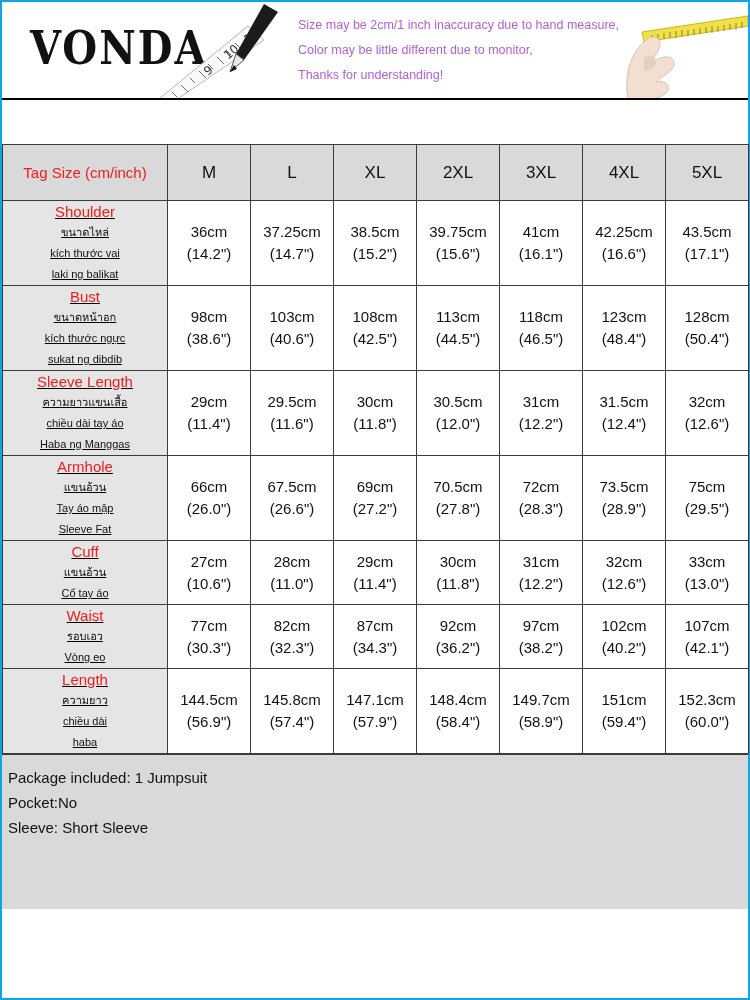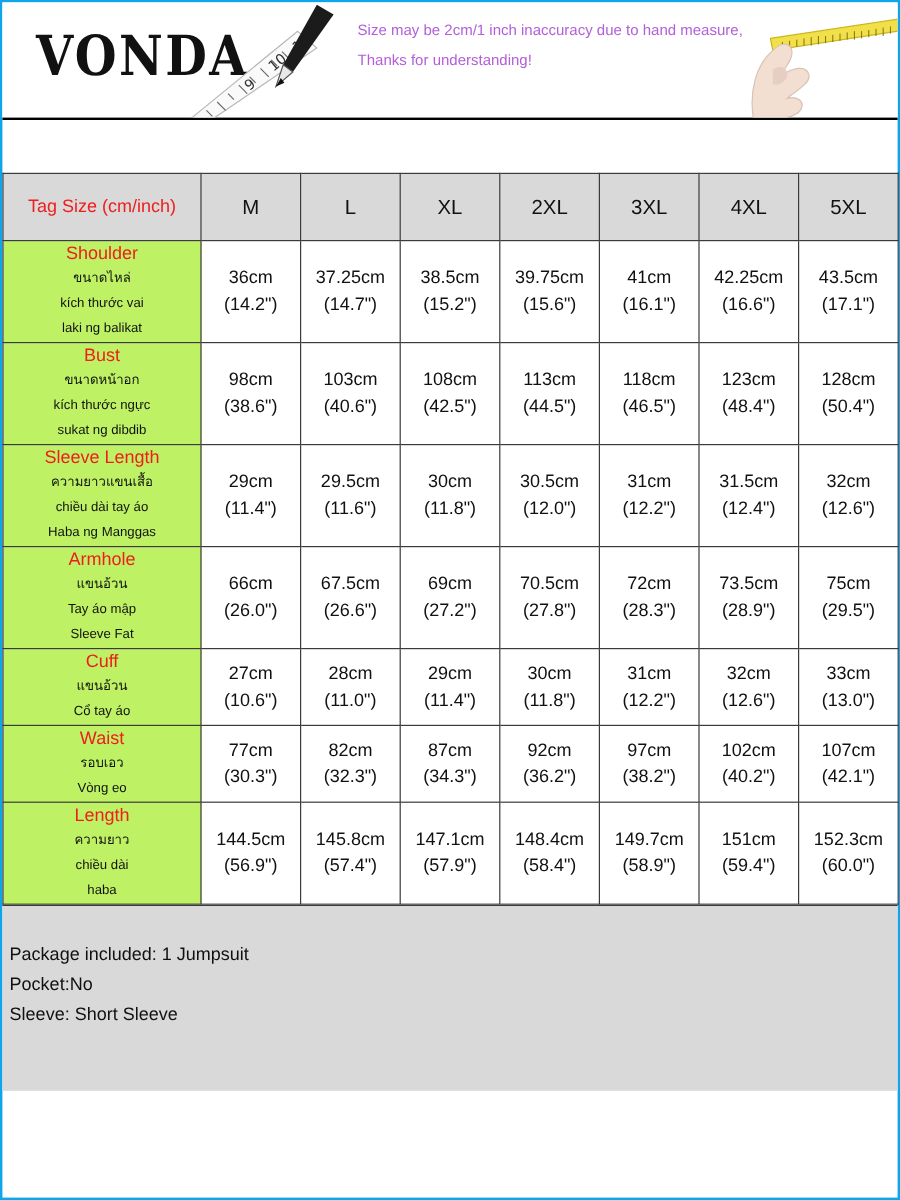--- a/index.html
+++ b/index.html
@@ -94,23 +94,24 @@
     font-size: 17px;
     color: #111;
   }
   thead td.tag-size {
     color: #ef1d1d;
     font-size: 15px;
     font-weight: normal;
   }
 
   td.row-label {
-    background: #bef264;
+    background: #e5e5e5;
     padding: 5px 2px;
     line-height: 21px;
+    text-decoration: underline;
   }
   .lbl-en {
     color: #ef1d1d;
     font-size: 15px;
     display: block;
   }
   .lbl-alt {
     color: #111;
     font-size: 11px;
     display: block;
@@ -121,21 +122,21 @@
     color: #111;
     line-height: 22px;
     padding: 4px 1px;
   }
   td.meas .cm { display: block; }
   td.meas .inch { display: block; }
 
   
   .footer {
     background: #d9d9d9;
-    padding: 28px 6px 8px 6px;
+    padding: 10px 6px 8px 6px;
     box-sizing: border-box;
     width: 100%;
     height: 155px;
     border-top: 1px solid #3b3b3b;
   }
   .footer div {
     font-size: 15px;
     color: #111;
     line-height: 25px;
   }
@@ -170,20 +171,21 @@
 
           <polygon points="112,2 126,10 92,58 84,52" fill="#1b1b1b"></polygon>
           <polygon points="92,58 84,52 78,70" fill="#e8e8e8" stroke="#555" stroke-width="1"></polygon>
           <polygon points="82,63 78,70 85,67" fill="#111"></polygon>
         </g>
       </svg>
     </div>
 
     <div class="banner-note">
       <div>Size may be 2cm/1 inch inaccuracy due to hand measure,</div>
+      <div>Color may be little different due to monitor,</div>
       <div>Thanks for understanding!</div>
     </div>
 
     <div class="banner-hand">
       <svg width="150" height="98" viewBox="0 0 150 98">
 
         <polygon points="44,30 150,14 150,24 46,40" fill="#f2e04a" stroke="#cbb61e" stroke-width="1"></polygon>
         <g stroke="#7a6c10" stroke-width="0.8">
           <line x1="54" y1="33" x2="54" y2="39"></line>
             <line x1="60" y1="32" x2="60" y2="38"></line>

